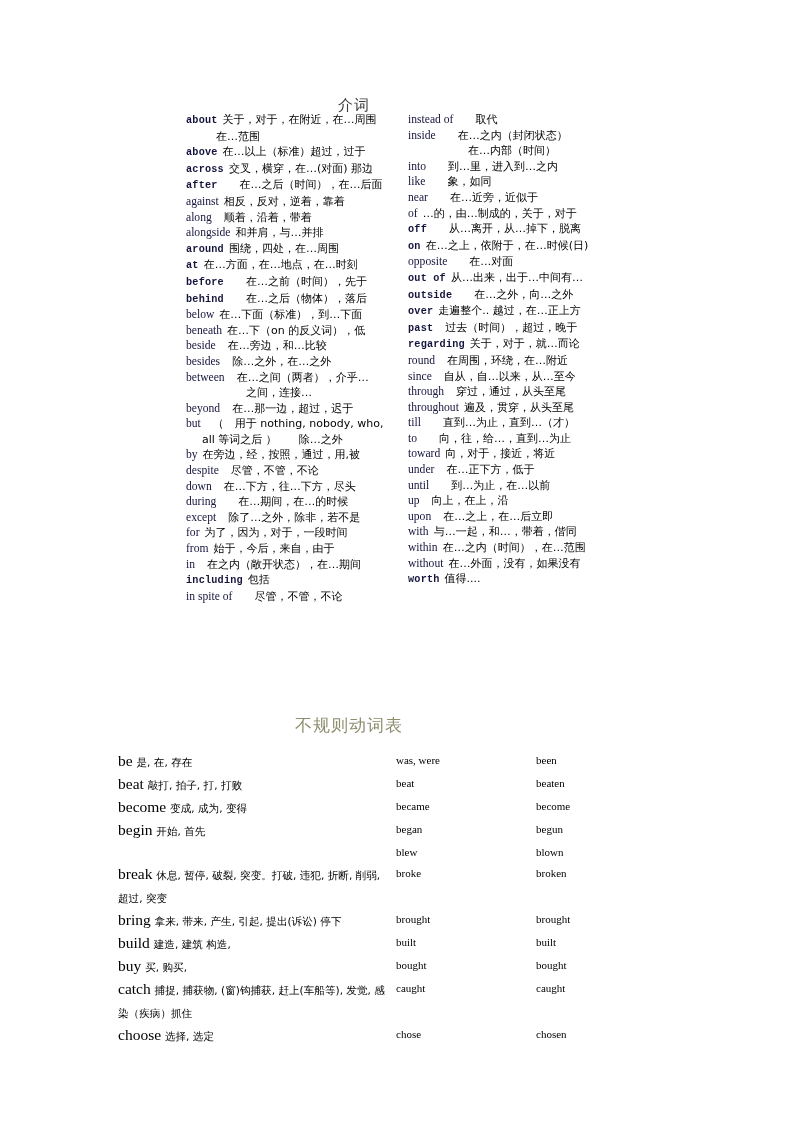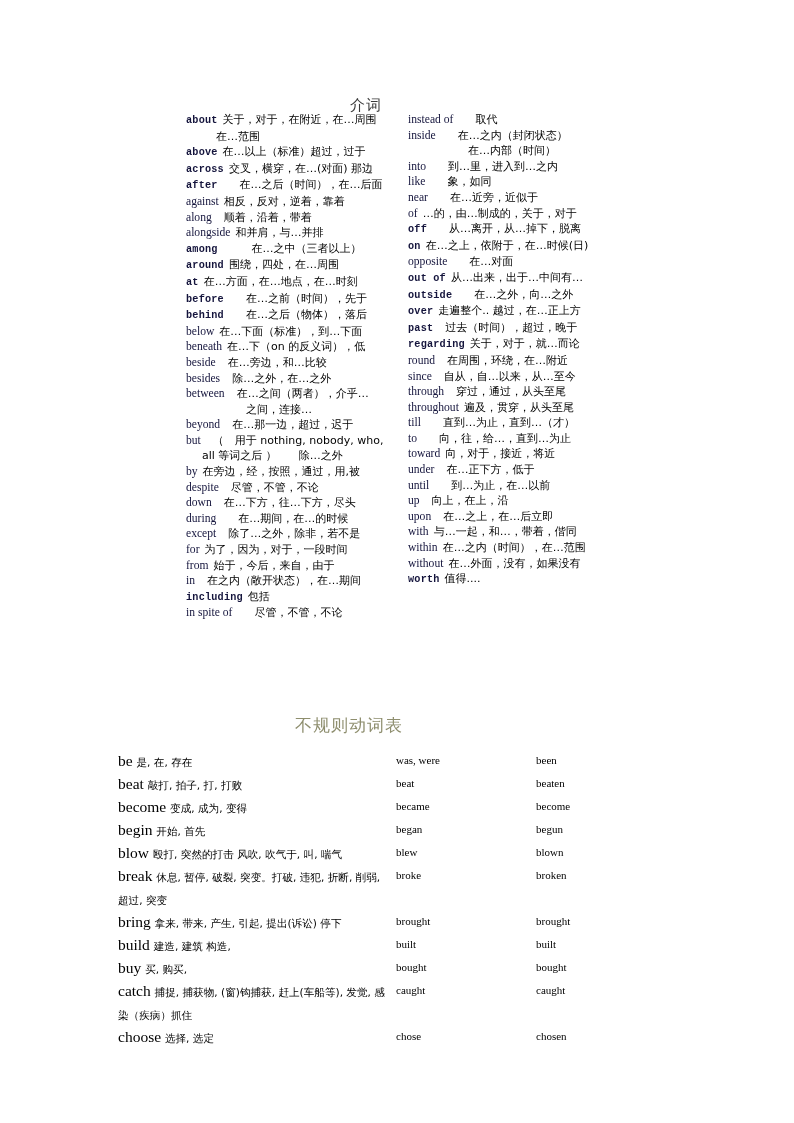--- a/index.html
+++ b/index.html
@@ -18,21 +18,21 @@
 
   
   #prep-section {
     position: absolute;
     left: 0;
     top: 0;
     width: 794px;
   }
   #prep-title {
     position: absolute;
-    left: 16px;
+    left: 4px;
     top: 96px;
     width: 700px;
     text-align: center;
     font-size: 15px;
     color: #3a3a3a;
     letter-spacing: 1px;
   }
   .prep-col {
     position: absolute;
     top: 112px;
@@ -128,21 +128,20 @@
   <div id="prep-title">介词</div>
   <div id="prep-col-left" class="prep-col">
       <div class="prep-row"><span class="hw b">about</span><span class="sp1"></span><span class="cn">关于，对于，在附近，在…周围</span></div>
       <div class="prep-row cont"><span class="cn">在…范围</span></div>
       <div class="prep-row"><span class="hw b">above</span><span class="sp1"></span><span class="cn">在…以上（标准）超过，过于</span></div>
       <div class="prep-row"><span class="hw b">across</span><span class="sp1"></span><span class="cn">交叉，横穿，在…(对面) 那边</span></div>
       <div class="prep-row"><span class="hw b">after</span><span class="sp3"></span><span class="cn">在…之后（时间），在…后面</span></div>
       <div class="prep-row"><span class="hw n">against</span><span class="sp1"></span><span class="cn">相反，反对，逆着，靠着</span></div>
       <div class="prep-row"><span class="hw n">along</span><span class="sp2"></span><span class="cn">顺着，沿着，带着</span></div>
       <div class="prep-row"><span class="hw n">alongside</span><span class="sp1"></span><span class="cn">和并肩，与…并排</span></div>
-      <div class="prep-row"><span class="hw b">among</span><span class="sp4"></span><span class="cn">在…之中（三者以上）</span></div>
       <div class="prep-row"><span class="hw b">around</span><span class="sp1"></span><span class="cn">围绕，四处，在…周围</span></div>
       <div class="prep-row"><span class="hw b">at</span><span class="sp1"></span><span class="cn">在…方面，在…地点，在…时刻</span></div>
       <div class="prep-row"><span class="hw b">before</span><span class="sp3"></span><span class="cn">在…之前（时间），先于</span></div>
       <div class="prep-row"><span class="hw b">behind</span><span class="sp3"></span><span class="cn">在…之后（物体），落后</span></div>
       <div class="prep-row"><span class="hw n">below</span><span class="sp1"></span><span class="cn">在…下面（标准），到…下面</span></div>
       <div class="prep-row"><span class="hw n">beneath</span><span class="sp1"></span><span class="cn">在…下（on 的反义词），低</span></div>
       <div class="prep-row"><span class="hw n">beside</span><span class="sp2"></span><span class="cn">在…旁边，和…比较</span></div>
       <div class="prep-row"><span class="hw n">besides</span><span class="sp2"></span><span class="cn">除…之外，在…之外</span></div>
       <div class="prep-row"><span class="hw n">between</span><span class="sp2"></span><span class="cn">在…之间（两者），介乎…</span></div>
       <div class="prep-row cont2"><span class="cn">之间，连接…</span></div>
@@ -211,21 +210,20 @@
         <div class="verb-c1"><span class="vw">become</span> <span class="vd">变成, 成为, 变得</span></div>
         <div class="verb-c2">became</div>
         <div class="verb-c3">become</div>
       </div>
       <div class="verb-row">
         <div class="verb-c1"><span class="vw">begin</span> <span class="vd">开始, 首先</span></div>
         <div class="verb-c2">began</div>
         <div class="verb-c3">begun</div>
       </div>
       <div class="verb-row">
-        <div class="verb-c1"><span class="vw">blow</span> <span class="vd">殴打, 突然的打击 风吹, 吹气于, 叫, 喘气</span></div>
         <div class="verb-c2">blew</div>
         <div class="verb-c3">blown</div>
       </div>
       <div class="verb-row">
         <div class="verb-c1"><span class="vw">break</span> <span class="vd">休息, 暂停, 破裂, 突变。打破, 违犯, 折断, 削弱, 超过, 突变</span></div>
         <div class="verb-c2">broke</div>
         <div class="verb-c3">broken</div>
       </div>
       <div class="verb-row">
         <div class="verb-c1"><span class="vw">bring</span> <span class="vd">拿来, 带来, 产生, 引起, 提出(诉讼) 停下</span></div>

